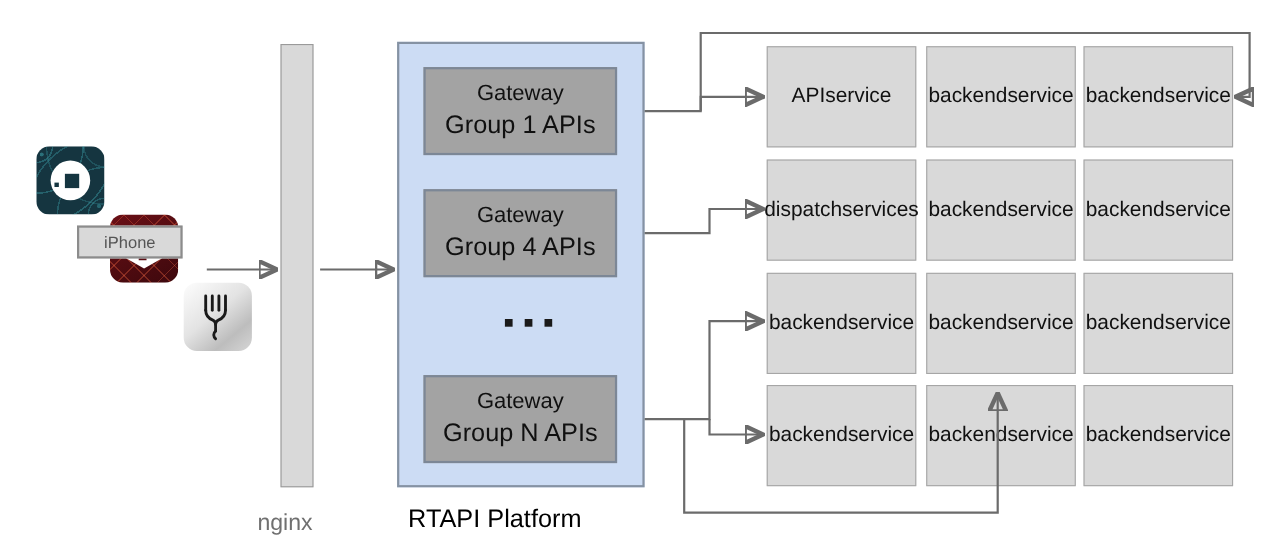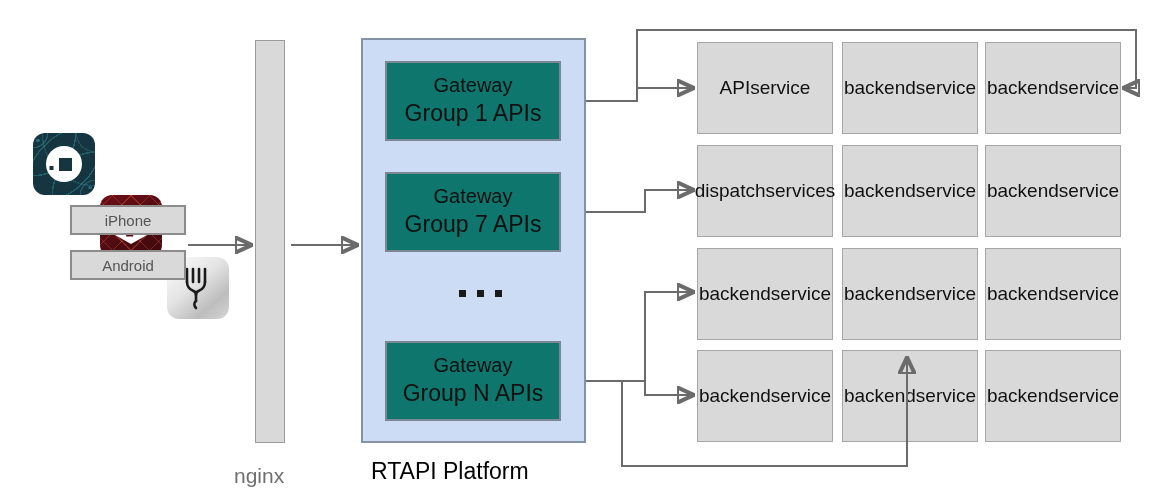--- a/index.html
+++ b/index.html
@@ -76,21 +76,21 @@
     background: #d9d9d9;
     border: 1px solid #9a9a9a;
     display: flex;
     align-items: center;
     justify-content: center;
     text-align: center;
     color: #5a5a5a;
     font-size: 15px;
   }
   .client-box {
-    width: 116px; height: 30px;
+    width: 96px; height: 30px;
     border: 2px solid #8c8c8c;
     font-size: 15px;
     color: #555;
   }
 
   
   .nginx-bar {
     background: #d9d9d9;
     border: 1px solid #9a9a9a;
   }
@@ -99,21 +99,21 @@
     font-size: 21px;
     white-space: nowrap;
   }
 
   
   .platform-panel {
     background: #ccdcf4;
     border: 2px solid #8592a3;
   }
   .gw-box {
-    background: #0f766e;
+    background: #a3a3a3;
     border: 2px solid #7c8796;
     display: flex;
     flex-direction: column;
     align-items: center;
     justify-content: center;
     color: #101010;
     line-height: 1.28;
   }
   .gw-l1 { font-size: 20px; }
   .gw-l2 { font-size: 23px; }
@@ -181,37 +181,34 @@
         <path d="M8 17 C8 23 12 25 14.5 26 C16.5 26.8 17 28 17 30 L17 36"></path>
         <path d="M26 17 C26 23 22 25 19.5 26 C17.5 26.8 17 28 17 30"></path>
         <path d="M17 36 C14.5 38 15 41 17 43"></path>
       </g>
     </svg>
   </div>
 
   <div class="abs gbox client-box" style="left:70px; top:205px;">
     <span>iPhone</span>
   </div>
-  <div class="abs gbox client-box" style="left:70px; top:250px;">
-    <span>Android</span>
-  </div>
 
   <div class="abs nginx-bar" style="left:255px; top:40px; width:30px; height:403px;"></div>
   <div class="abs nginx-label" style="left:234px; top:464px;">nginx</div>
 
   <div class="abs platform-panel" style="left:361px; top:38px; width:225px; height:405px;"></div>
 
   <div class="abs gw-box" style="left:385px; top:61px; width:176px; height:80px;">
     <span class="gw-l1">Gateway</span>
     <span class="gw-l2">Group 1 APIs</span>
   </div>
 
   <div class="abs gw-box" style="left:385px; top:172px; width:176px; height:80px;">
     <span class="gw-l1">Gateway</span>
-    <span class="gw-l2">Group 7 APIs</span>
+    <span class="gw-l2">Group 4 APIs</span>
   </div>
 
   <div class="abs ellipsis-dots" style="left:459px; top:290px;">
     <i></i>
     <i></i>
     <i></i>
   </div>
 
   <div class="abs gw-box" style="left:385px; top:341px; width:176px; height:80px;">
     <span class="gw-l1">Gateway</span>

